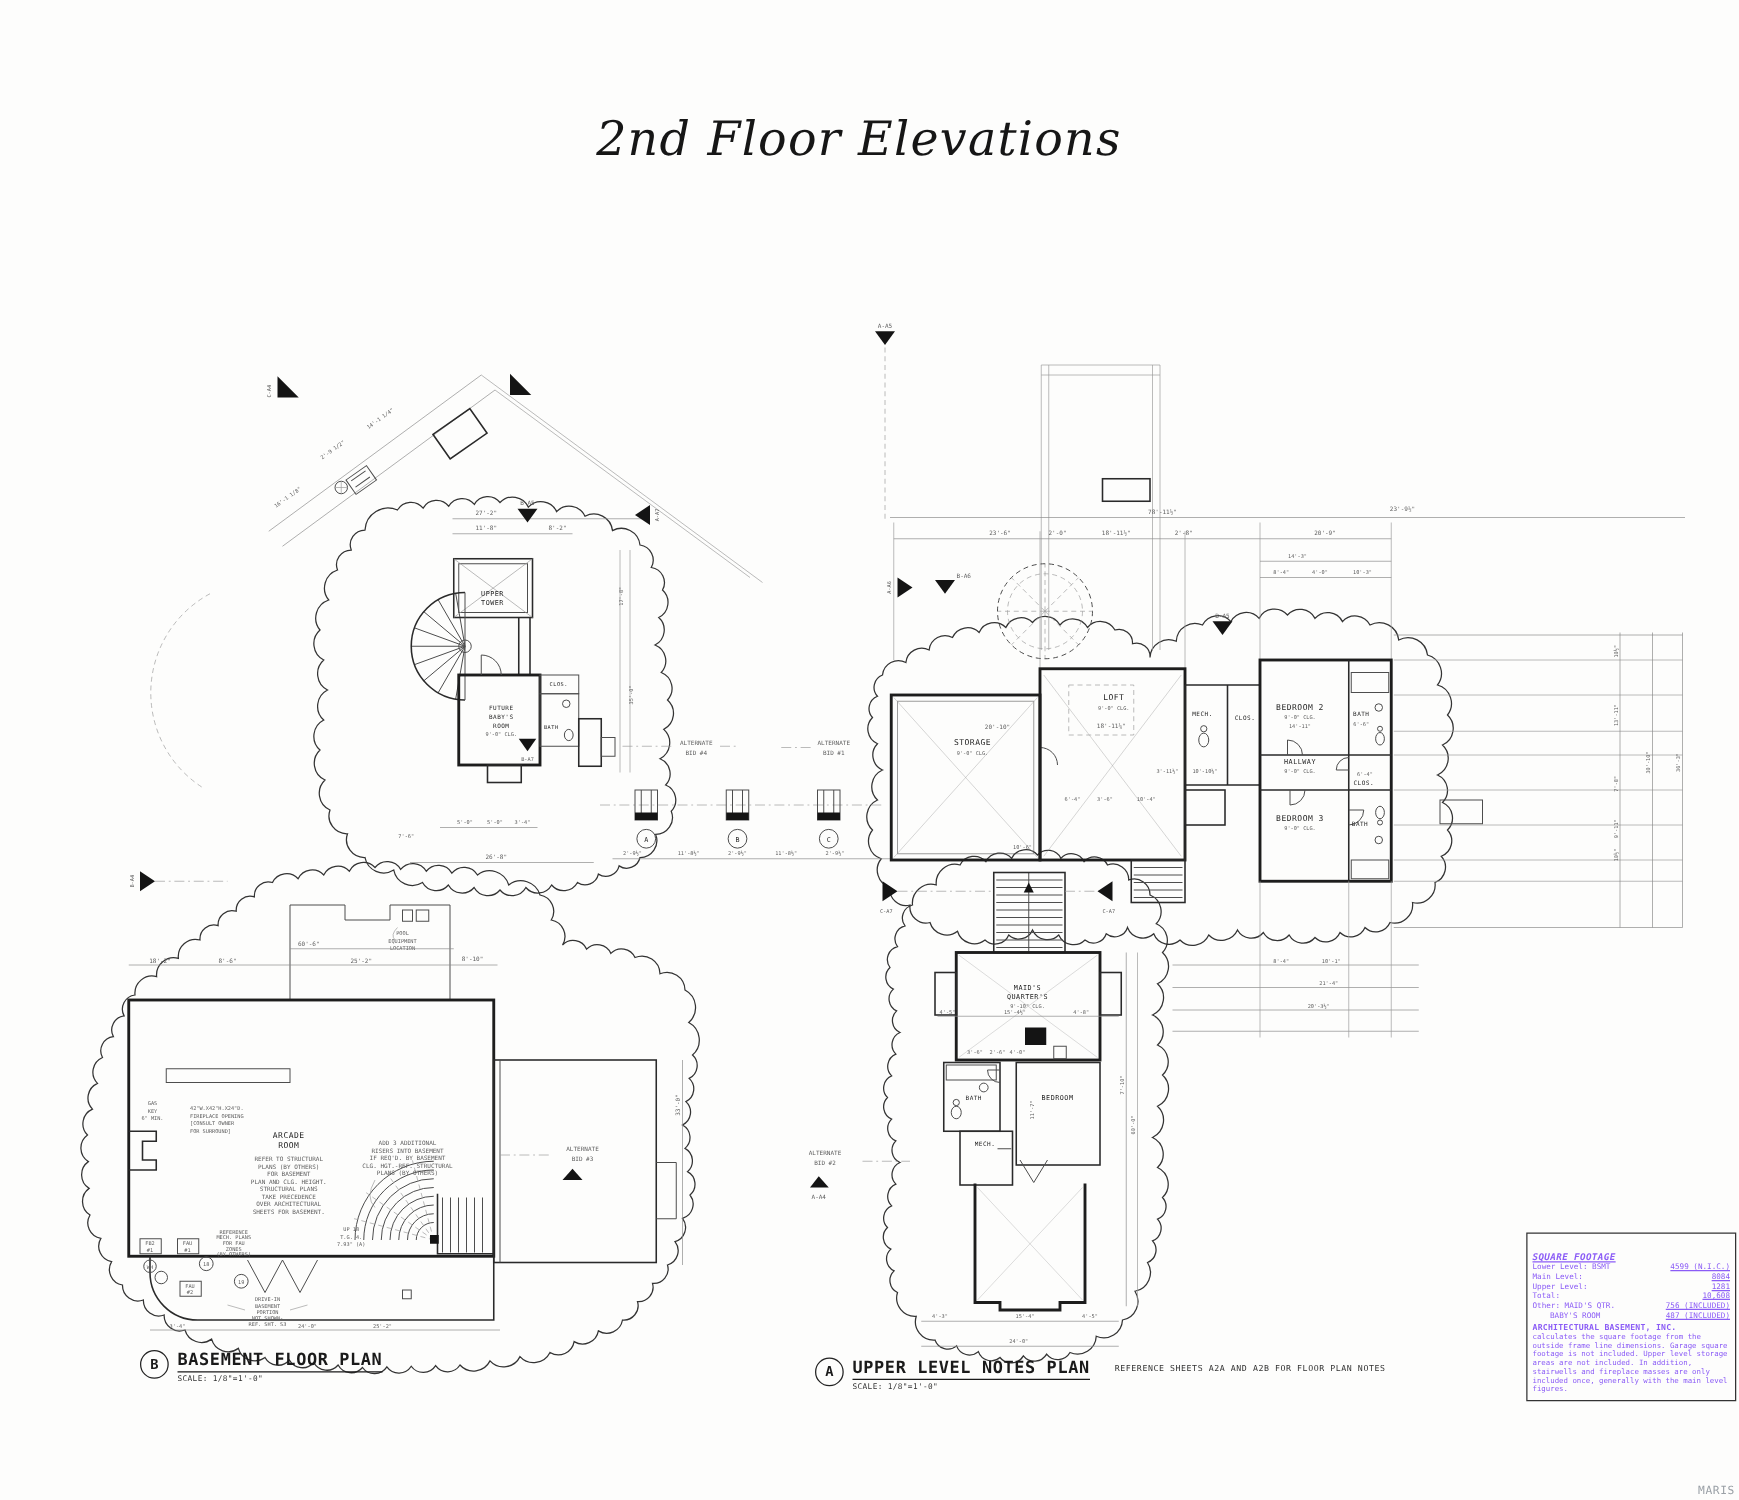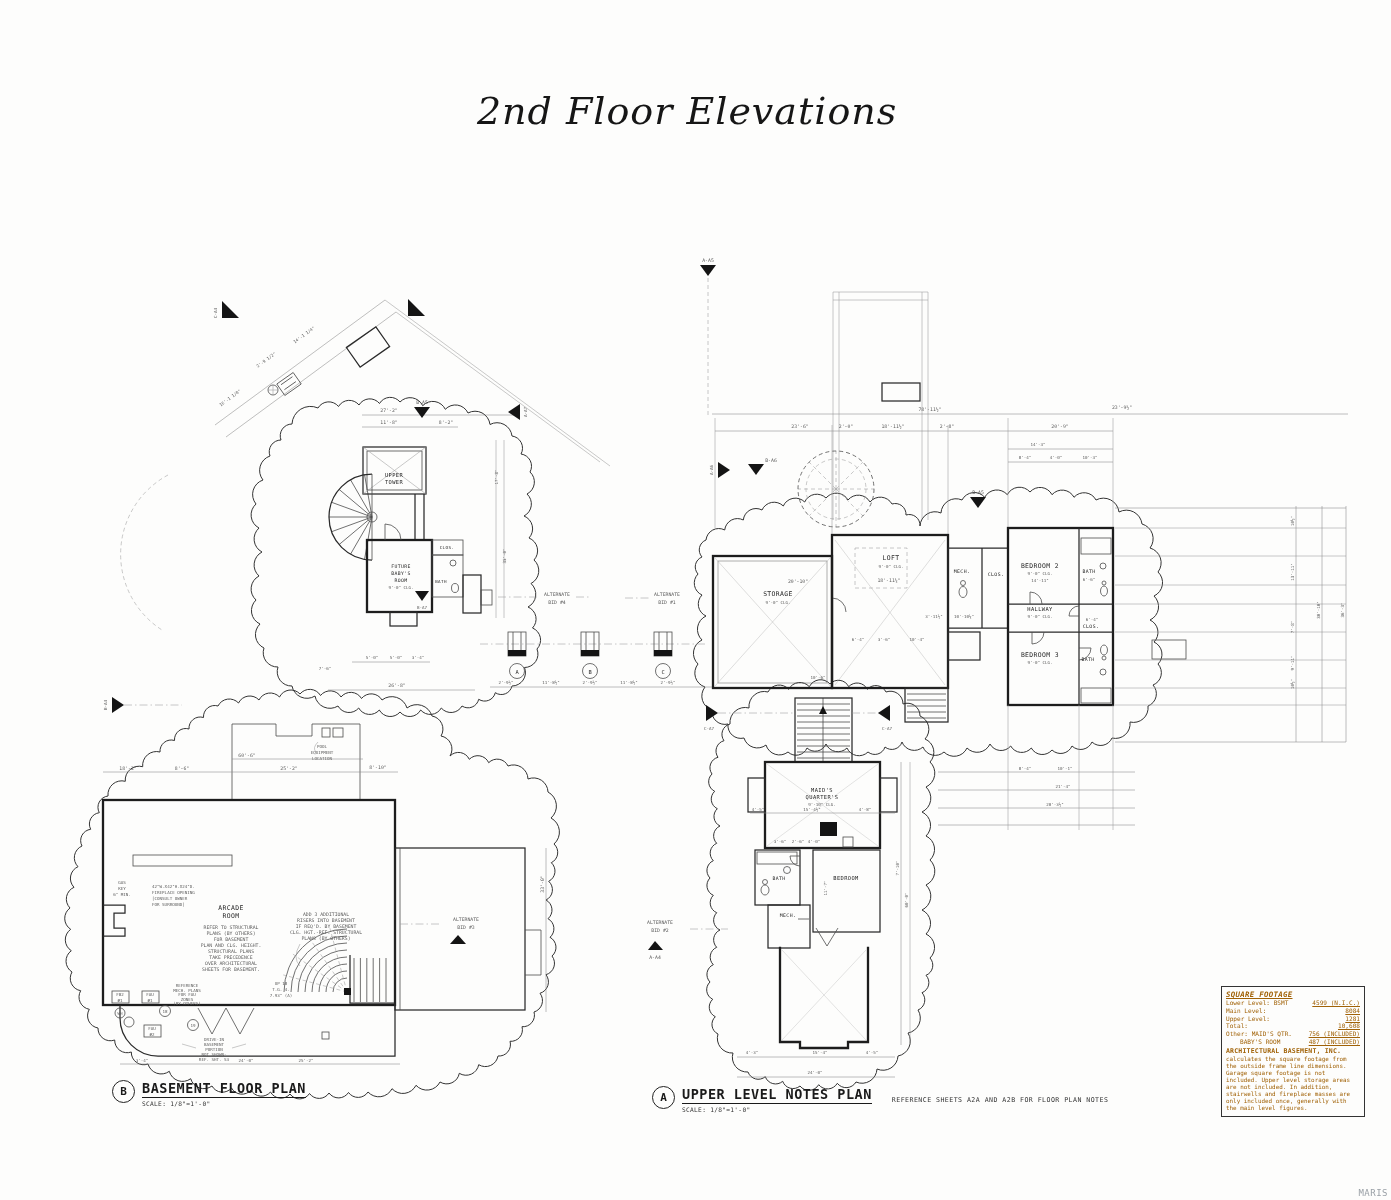--- a/index.html
+++ b/index.html
@@ -21,25 +21,25 @@
   .dim{stroke:#8a8a8a;stroke-width:.55;fill:none}
   .dash{stroke-dasharray:4 3}
   .dashdot{stroke-dasharray:8 3 1.5 3}
   .cloud{stroke:#333;stroke-width:1;fill:none}
   .blk{fill:#141414;stroke:none}
   .ptitle{position:absolute;display:flex;align-items:flex-start;gap:7px;color:#1a1a1a}
   .bubble{width:21px;height:21px;border:1.4px solid #222;border-radius:50%;flex:0 0 auto;
           display:flex;align-items:center;justify-content:center;font-size:11px;font-weight:bold}
   .pt-name{font-size:13.5px;font-weight:bold;letter-spacing:.5px;border-bottom:1.7px solid #1a1a1a;
            padding-bottom:1px;white-space:nowrap}
-  .pt-row{display:flex;align-items:flex-end}
+  .pt-row{display:flex;align-items:center}
   .pt-ref{font-size:6.6px;margin-left:20px;letter-spacing:.45px;color:#333;white-space:nowrap}
   .pt-scale{font-size:6.2px;margin-top:2px;color:#333;letter-spacing:.3px}
-  .sqft{position:absolute;left:1221px;top:986px;width:144px;border:1.2px solid #333;
-        padding:3px 4px 4px 4px;background:#fdfdfc;color:#a16207;box-sizing:border-box}
+  .sqft{position:absolute;left:1221px;top:986px;width:168px;border:1.2px solid #333;
+        padding:14px 4px 4px 4px;background:#fdfdfc;color:#8b5cf6;box-sizing:border-box}
   .sq-title{font-size:7.4px;font-weight:bold;text-decoration:underline;letter-spacing:.3px;font-style:italic}
   .sq-row{display:flex;justify-content:space-between;font-size:6.1px;line-height:1.28}
   .sq-row .v{text-decoration:underline}
   .sq-firm{font-size:6.5px;font-weight:bold;margin-top:1px;letter-spacing:.2px}
   .sq-note{font-size:5.9px;line-height:1.2;margin-top:1px;text-align:left}
   .wm{position:absolute;right:3px;bottom:2px;font-size:9px;color:#9aa0a6;letter-spacing:.5px}
 </style>
 </head>
 <body>
 

